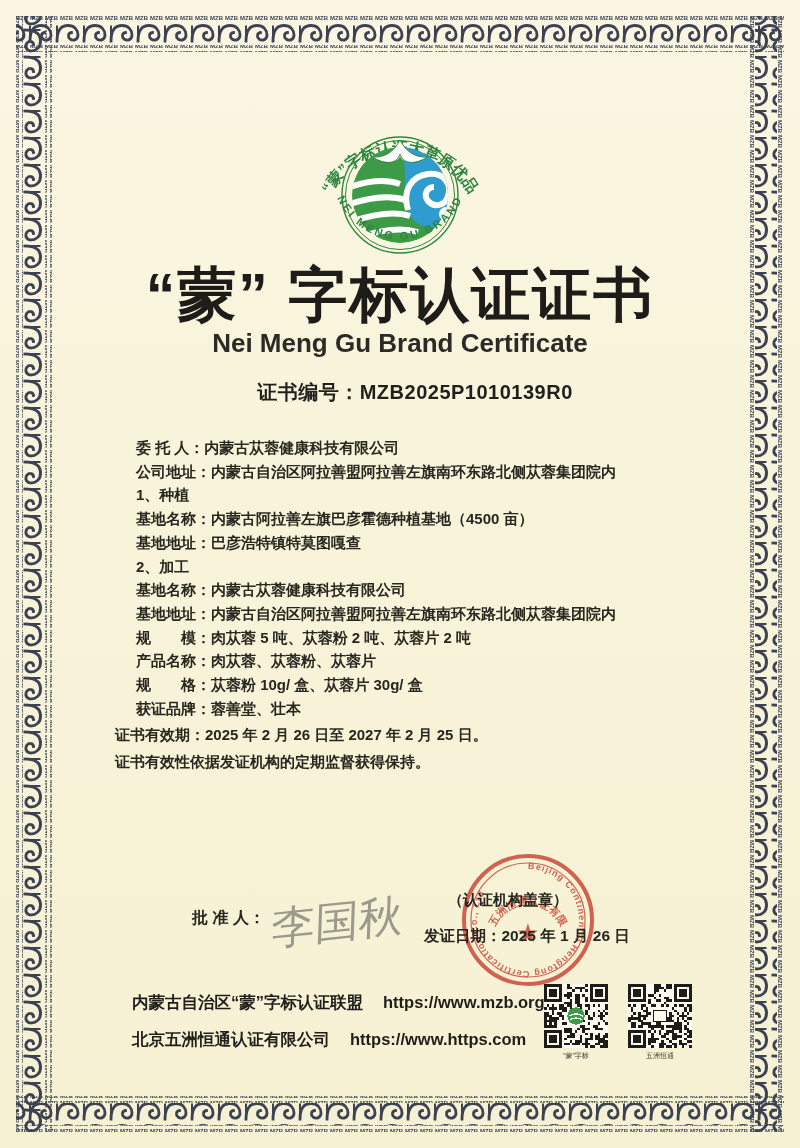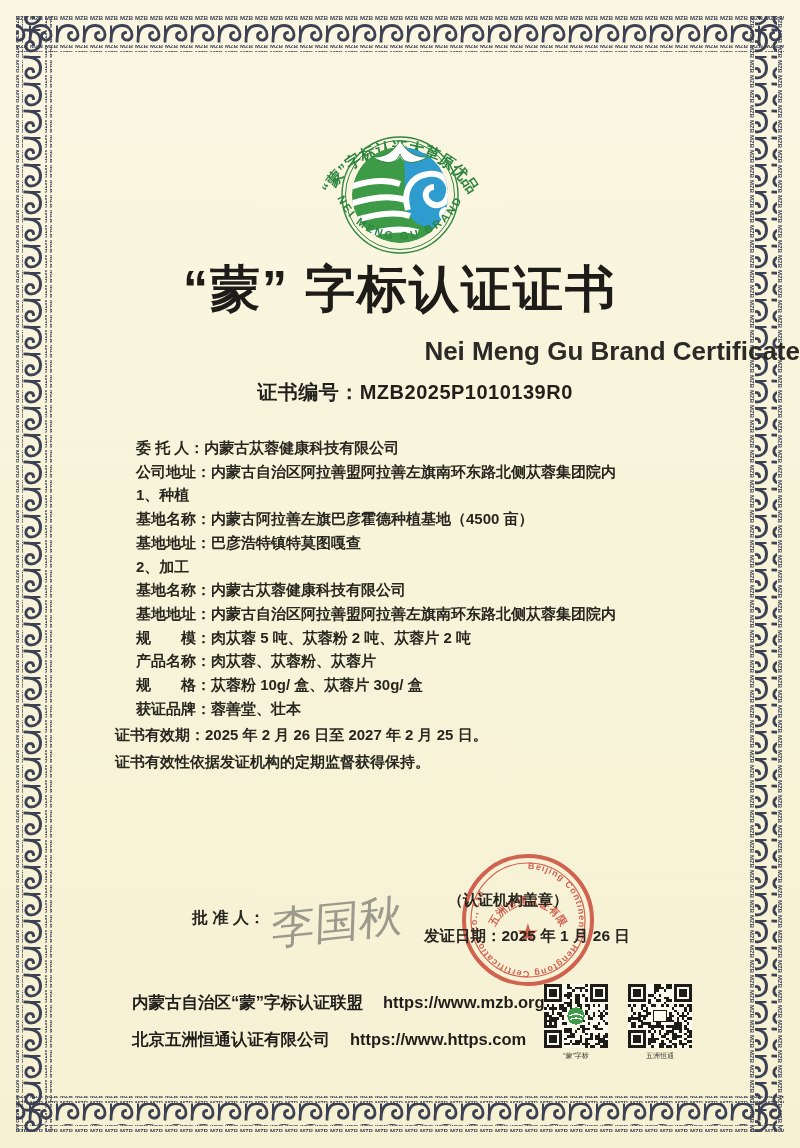--- a/index.html
+++ b/index.html
@@ -2,22 +2,22 @@
 <html><head>
 <meta charset="utf-8">
 <style>
   html,body{margin:0;padding:0;}
   body{font-family:"Liberation Sans",sans-serif;background:#e8e4cf;}
   .page{position:relative;width:800px;height:1148px;margin:0 auto;overflow:hidden;
         background:linear-gradient(180deg,#faf6e2 0%,#f8f4da 45%,#f6f1d3 100%);color:#26251f;}
   .border-svg{position:absolute;left:0;top:0;z-index:1;}
   .content{position:absolute;left:0;top:0;width:800px;height:1148px;z-index:2;}
   .title{position:absolute;left:0;top:256px;width:800px;text-align:center;
-         font-size:50px;font-weight:900;letter-spacing:2px;color:#1d1c18;}
-  .subtitle{position:absolute;left:0;top:336px;width:800px;text-align:right;
+         font-size:59px;font-weight:900;letter-spacing:2px;color:#1d1c18;}
+  .subtitle{position:absolute;left:0;top:328px;width:800px;text-align:center;
             font-size:26px;font-weight:700;color:#2b2a26;}
   .certno{position:absolute;left:0;top:379px;width:800px;text-align:center;
           font-size:20px;font-weight:800;color:#201f1b;letter-spacing:.5px;padding-left:15px;}
   .details{position:absolute;left:136px;top:436px;width:545px;
            font-size:15px;font-weight:700;line-height:23.7px;color:#28271f;}
   .details div{white-space:nowrap;}
   .bodytext{position:absolute;left:100px;top:722px;width:608px;
             font-size:15px;font-weight:600;color:#28271f;}
   .bodytext p{margin:0;line-height:26.5px;}
   .para{text-indent:2em;text-align:justify;}

